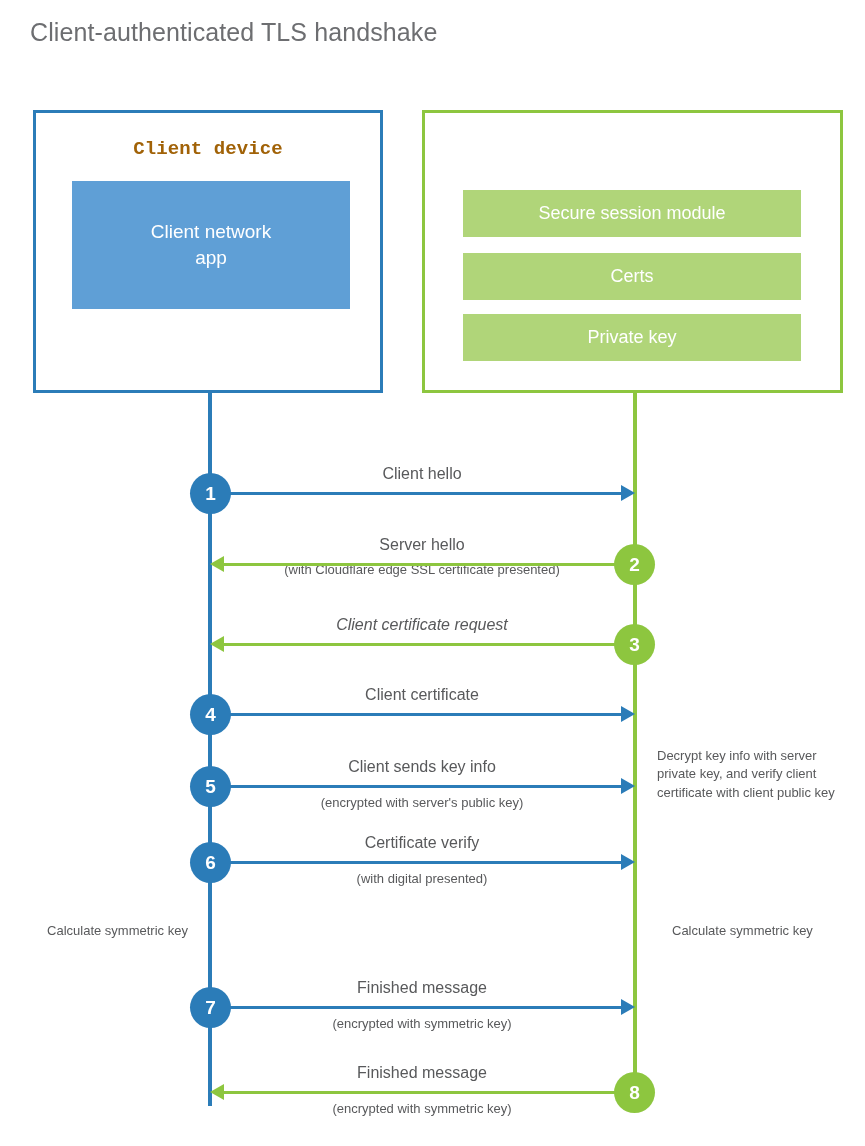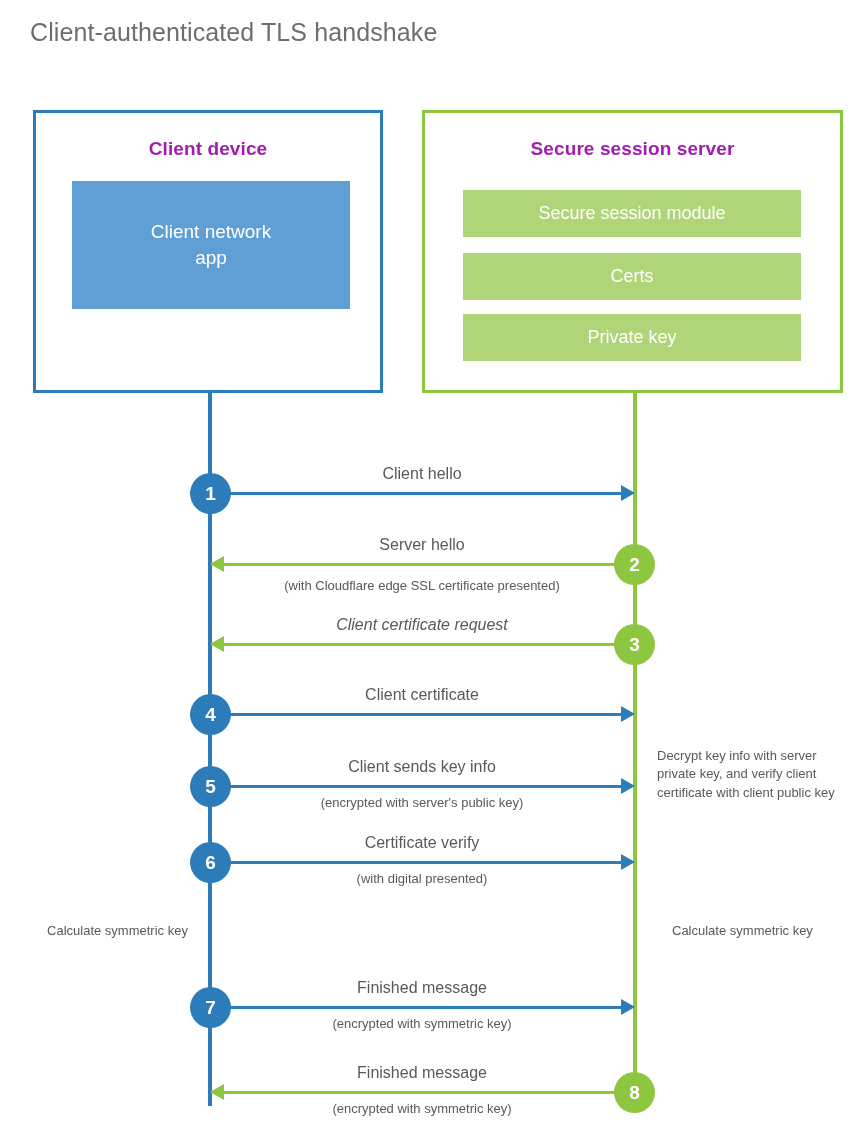--- a/index.html
+++ b/index.html
@@ -42,23 +42,24 @@
   }
   #server-box {
     left: 422px;
     width: 421px;
     border: 3px solid #8dc63f;
   }
   .actor-title {
     text-align: center;
     font-size: 19px;
     font-weight: bold;
-    color: #a21caf;
+    color: #a16207;
     margin-top: 25px;
     letter-spacing: 0.1px;
+    font-family: Liberation Mono, monospace;
   }
 
   #client-app {
     position: absolute;
     left: 36px;
     top: 68px;
     width: 278px;
     height: 128px;
     background: #5f9fd6;
     color: #ffffff;
@@ -197,39 +198,38 @@
 <body>
 
 <div id="page-title">Client-authenticated TLS handshake</div>
 
 <div class="actor-box" id="client-box">
   <div class="actor-title">Client device</div>
   <div id="client-app">Client network<br>app</div>
 </div>
 
 <div class="actor-box" id="server-box">
-  <div class="actor-title">Secure session server</div>
   <div class="server-bar" id="server-bar-0">Secure session module</div>
   <div class="server-bar" id="server-bar-1">Certs</div>
   <div class="server-bar" id="server-bar-2">Private key</div>
 </div>
 
 <div class="lifeline" id="lifeline-client"></div>
 <div class="lifeline" id="lifeline-server"></div>
 
 <div id="messages-layer">
     <div class="arrow-line blue" style="top: 492px; left: 210px; width: 415px;"></div>
     <div class="arrow-head right" style="top: 485px; left: 621px;"></div>
     <div class="step-circle blue" style="top: 473px;">1</div>
     <div class="arrow-label" style="top: 465px;">Client hello</div>
     <div class="arrow-line green" style="top: 563px; left: 222px; width: 413px;"></div>
     <div class="arrow-head left" style="top: 556px; left: 210px;"></div>
     <div class="step-circle green" style="top: 544px;">2</div>
     <div class="arrow-label" style="top: 536px;">Server hello</div>
-    <div class="arrow-sublabel" style="top: 578px;">(with Cloudflare edge SSL certificate presented)</div>
+    <div class="arrow-sublabel" style="top: 562px;">(with Cloudflare edge SSL certificate presented)</div>
     <div class="arrow-line green" style="top: 643px; left: 222px; width: 413px;"></div>
     <div class="arrow-head left" style="top: 636px; left: 210px;"></div>
     <div class="step-circle green" style="top: 624px;">3</div>
     <div class="arrow-label" style="top: 616px; font-style: italic;">Client certificate request</div>
     <div class="arrow-line blue" style="top: 713px; left: 210px; width: 415px;"></div>
     <div class="arrow-head right" style="top: 706px; left: 621px;"></div>
     <div class="step-circle blue" style="top: 694px;">4</div>
     <div class="arrow-label" style="top: 686px;">Client certificate</div>
     <div class="arrow-line blue" style="top: 785px; left: 210px; width: 415px;"></div>
     <div class="arrow-head right" style="top: 778px; left: 621px;"></div>

